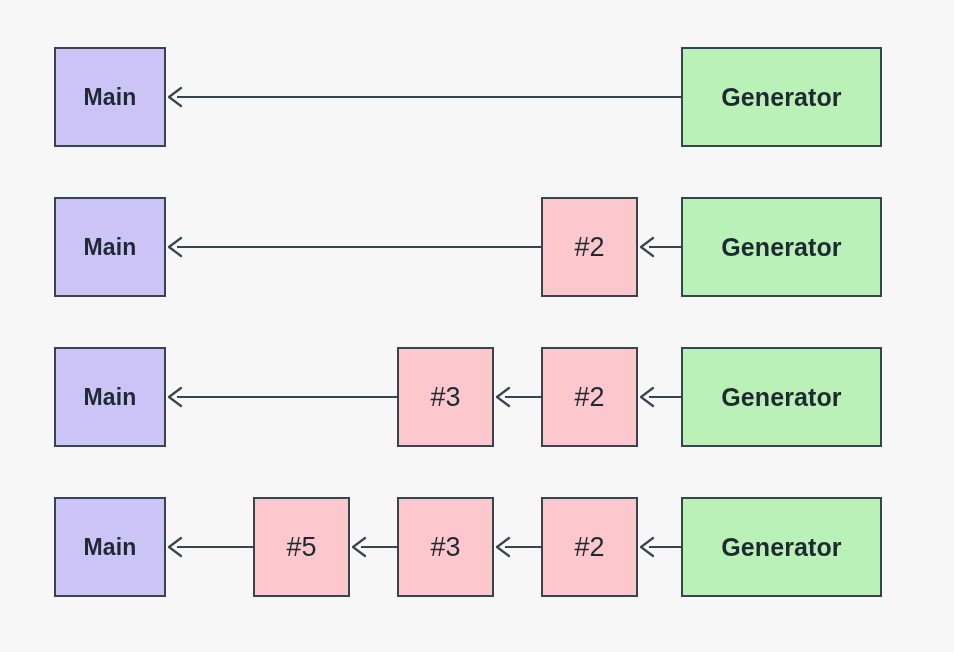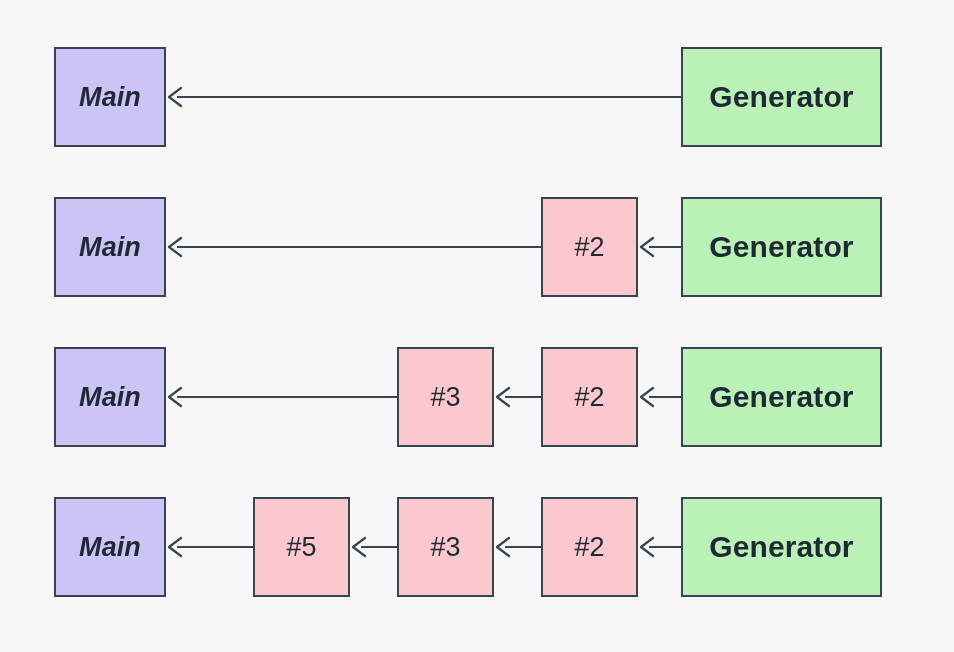--- a/index.html
+++ b/index.html
@@ -34,27 +34,26 @@
     border: 2px solid #36454f;
     display: flex;
     align-items: center;
     justify-content: center;
     color: #1f2933;
     line-height: 1;
     letter-spacing: 0.1px;
   }
   .node-main {
     background: #ccc4f7;
-    font-size: 27px;
+    font-size: 23px;
     font-weight: 700;
-    font-style: italic;
   }
   .node-generator {
     background: #b9f1b6;
-    font-size: 30px;
+    font-size: 25px;
     font-weight: 700;
   }
   .node-step {
     background: #fcc8ce;
     font-size: 27px;
     font-weight: 400;
   }
   .edge {
     position: absolute;
     top: 0;

